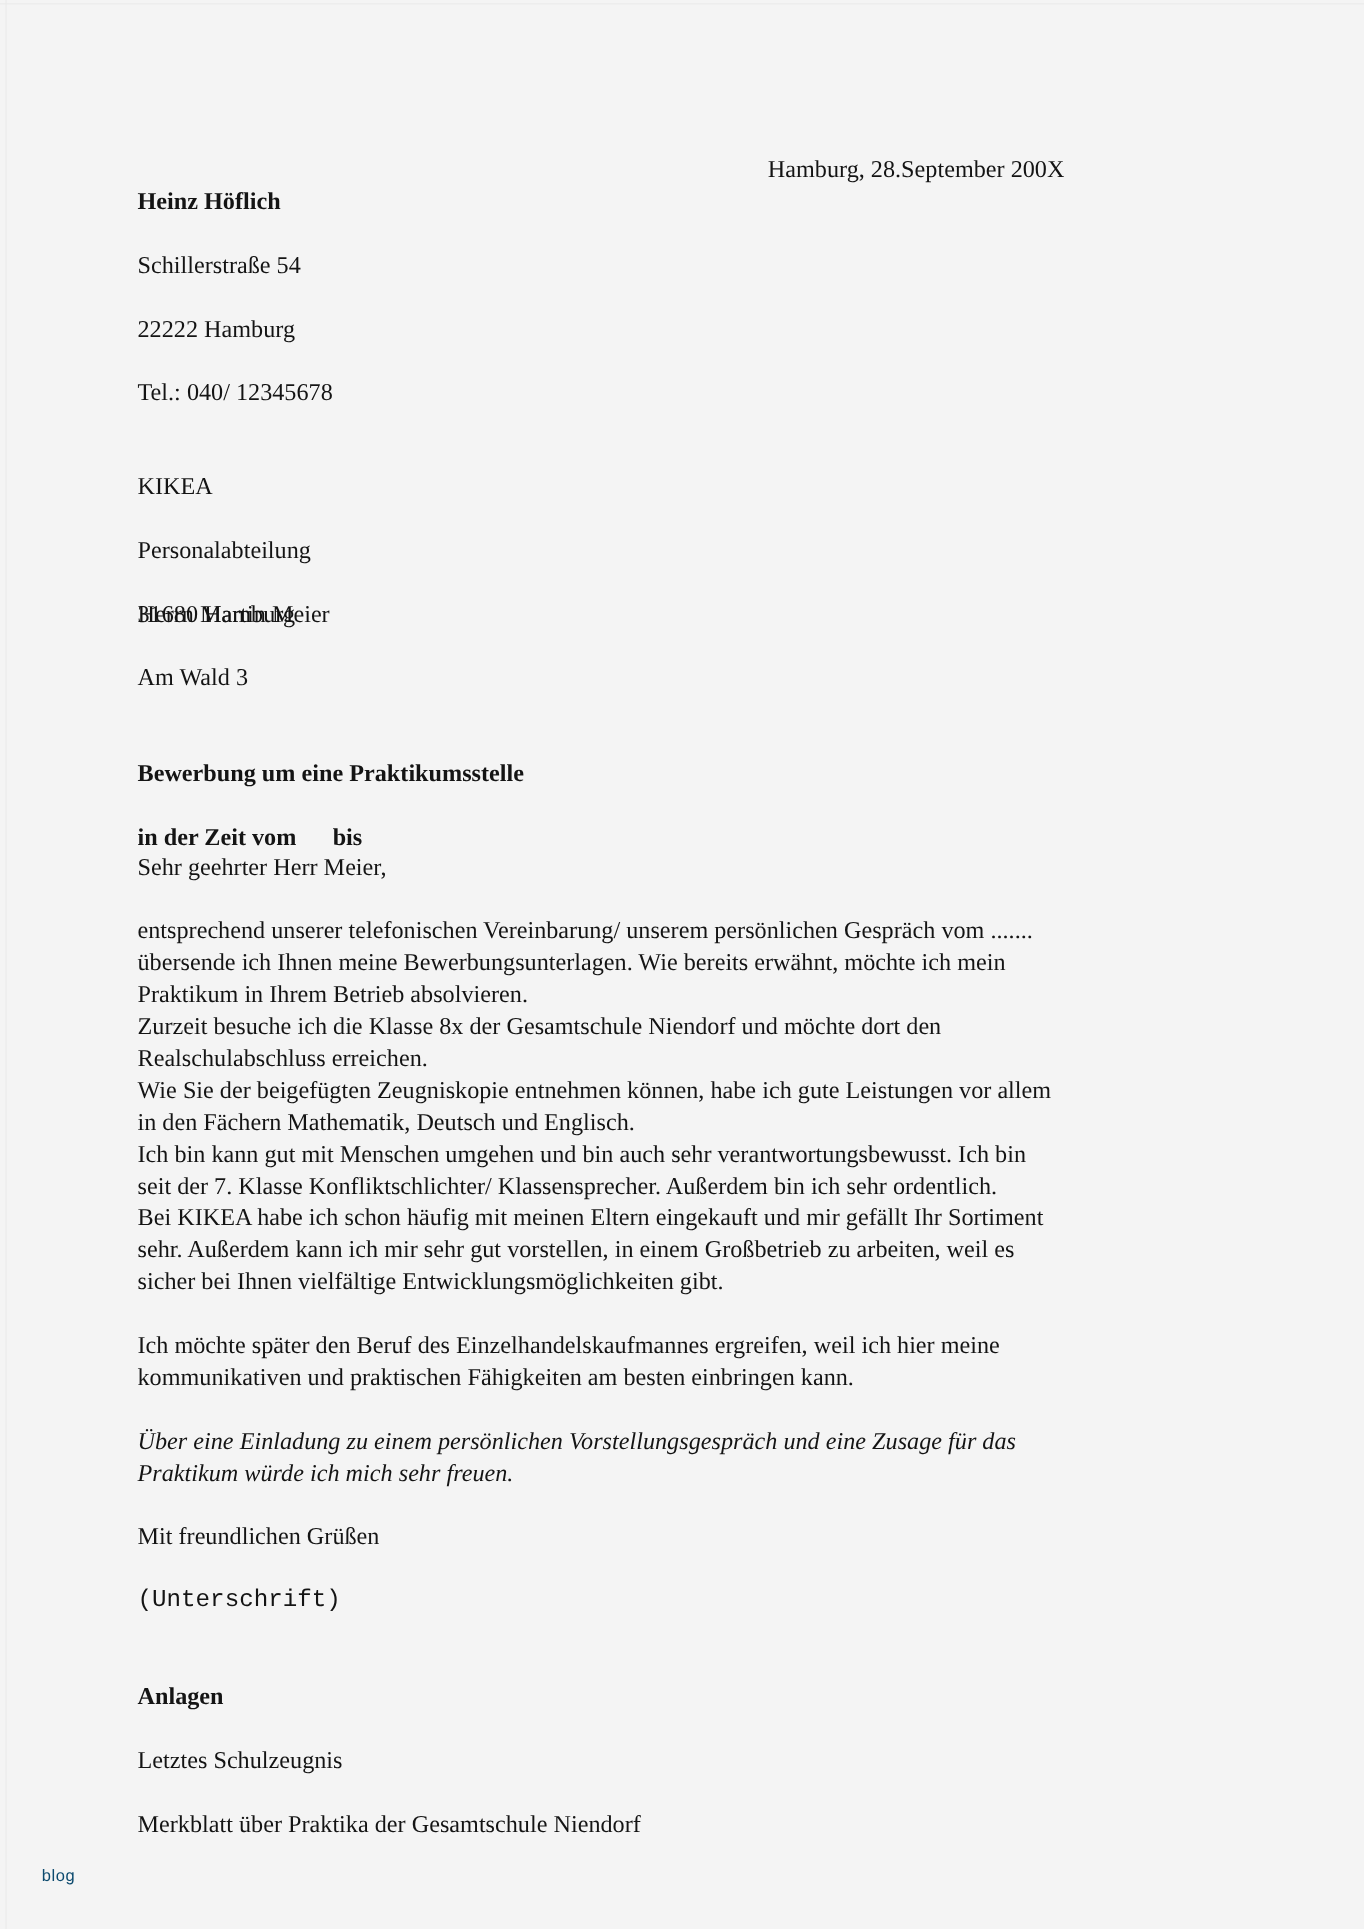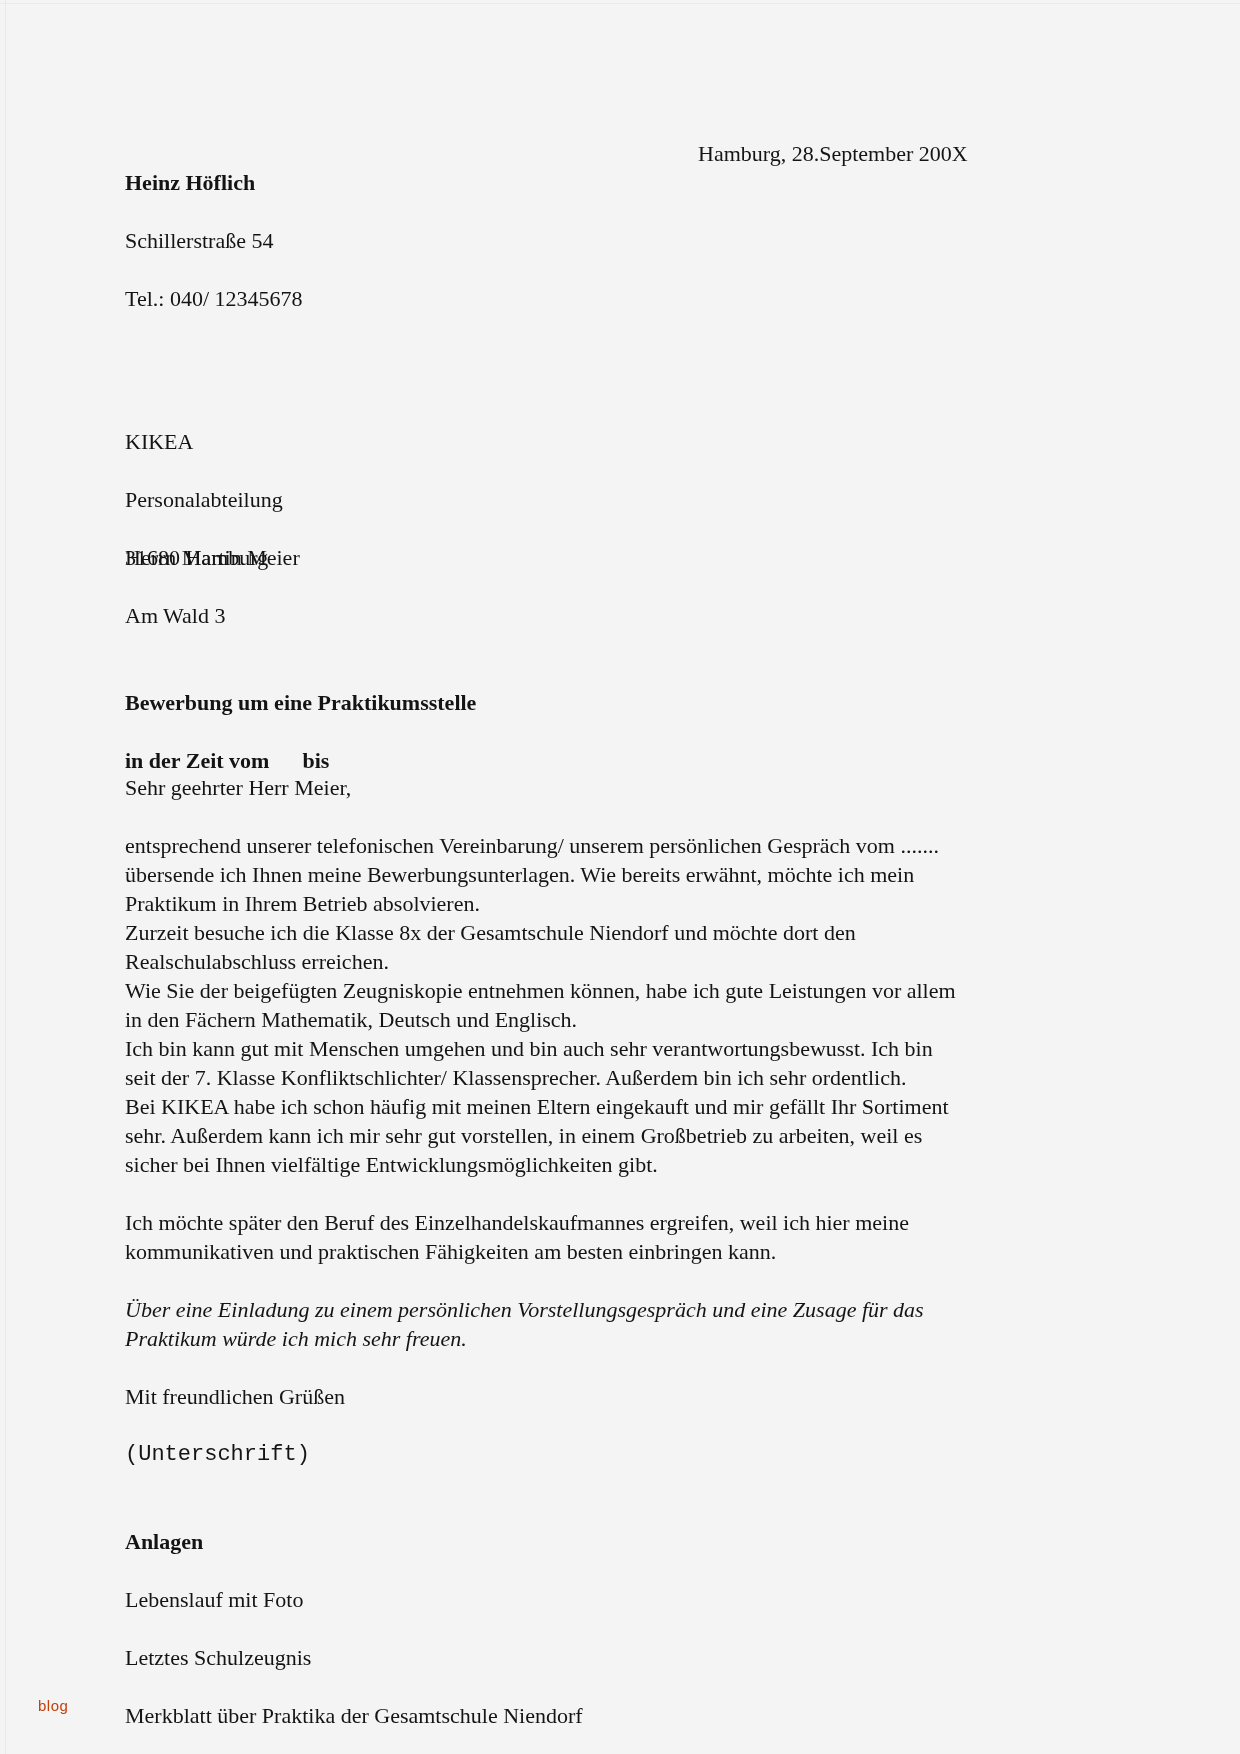--- a/index.html
+++ b/index.html
@@ -39,34 +39,35 @@
   .bold { font-weight: bold; }
   .keep-spaces { white-space: pre-wrap; }
   .line { white-space: pre-wrap; }
   .watermark {
     position: absolute;
     left: 38px;
     top: 1697px;
     font-family: "Liberation Sans", "DejaVu Sans", sans-serif;
     font-size: 15px;
     line-height: 18px;
-    color: #c2410c;
+    color: #0c4a6e;
     letter-spacing: 0.5px;
   }
 </style>
 </head>
 <body>
 
 <div class="page">
   <div class="edge-top"></div>
   <div class="edge-left"></div>
 
   <div class="block" style="left:125px; top:139px;">
     <div class="line bold">Heinz Höflich</div>
     <div class="line">Schillerstraße 54</div>
+    <div class="line">22222 Hamburg</div>
     <div class="line">Tel.: 040/ 12345678</div>
   </div>
 
   <div class="block" style="left:698px; top:139px;">Hamburg, 28.September 200X</div>
 
   <div class="block" style="left:125px; top:398px;">
     <div class="line">KIKEA</div>
     <div class="line">Personalabteilung</div>
     <div class="line">Herrn Martin Meier</div>
     <div class="line">Am Wald 3</div>
@@ -99,20 +100,19 @@
 
   <div class="block" style="left:125px; top:1295px; width:1010px;font-style:italic;">Über eine Einladung zu einem persönlichen Vorstellungsgespräch und eine Zusage für das
 Praktikum würde ich mich sehr freuen.</div>
 
   <div class="block" style="left:125px; top:1382px;">Mit freundlichen Grüßen</div>
 
   <div class="block" style="left:125px; top:1440px;font-family:Liberation Mono, monospace;">(Unterschrift)</div>
 
   <div class="block" style="left:125px; top:1498px;">
     <div class="line bold">Anlagen</div>
-    <div class="line">Lebenslauf mit Foto</div>
     <div class="line">Letztes Schulzeugnis</div>
     <div class="line">Merkblatt über Praktika der Gesamtschule Niendorf</div>
     
   </div>
 
   <div class="watermark">blog</div>
 </div>
 
 </body></html>

